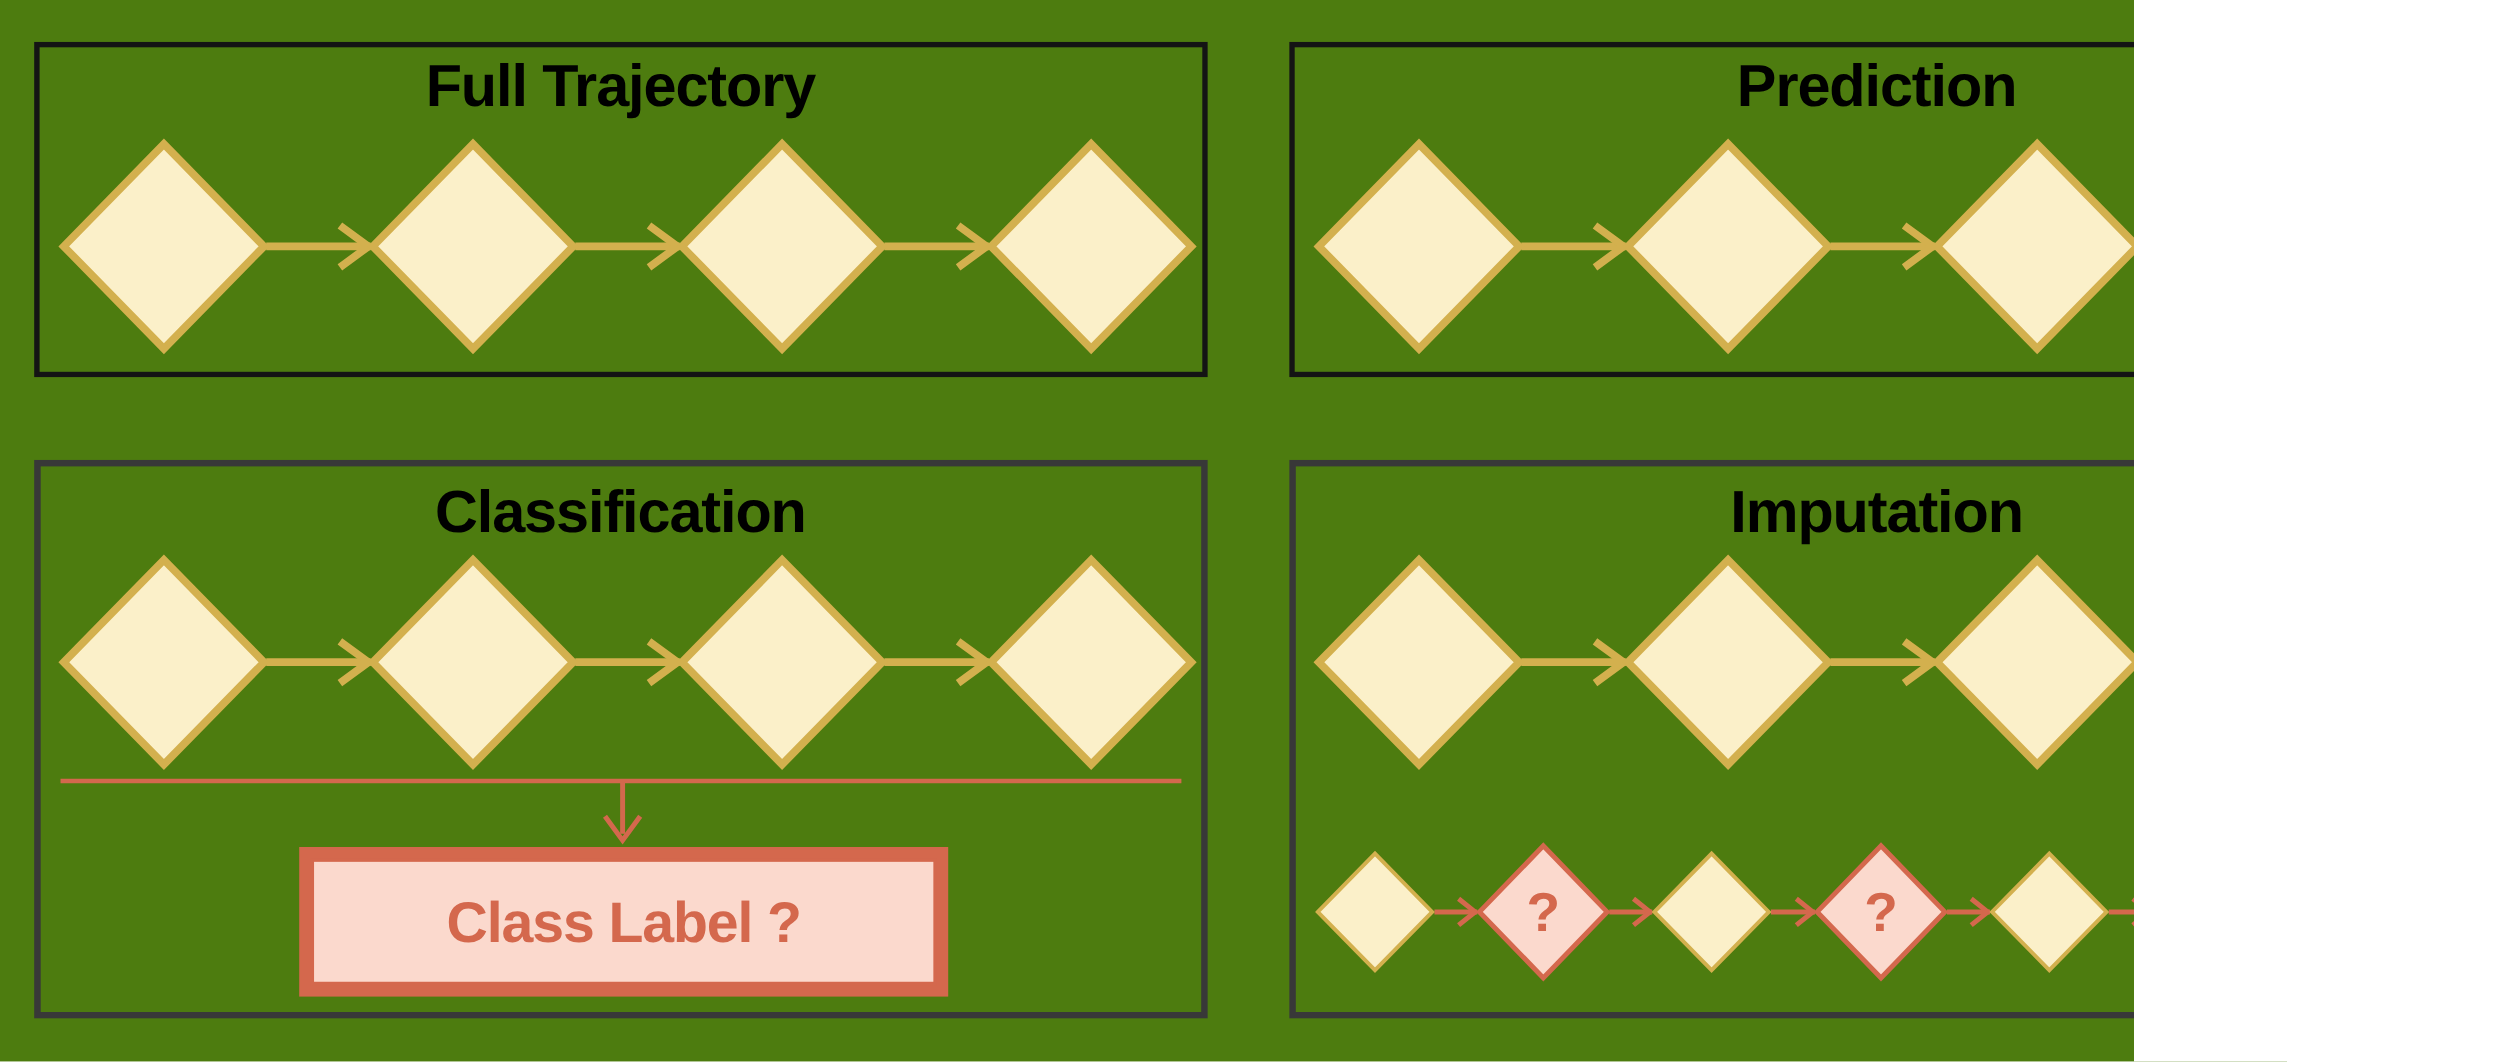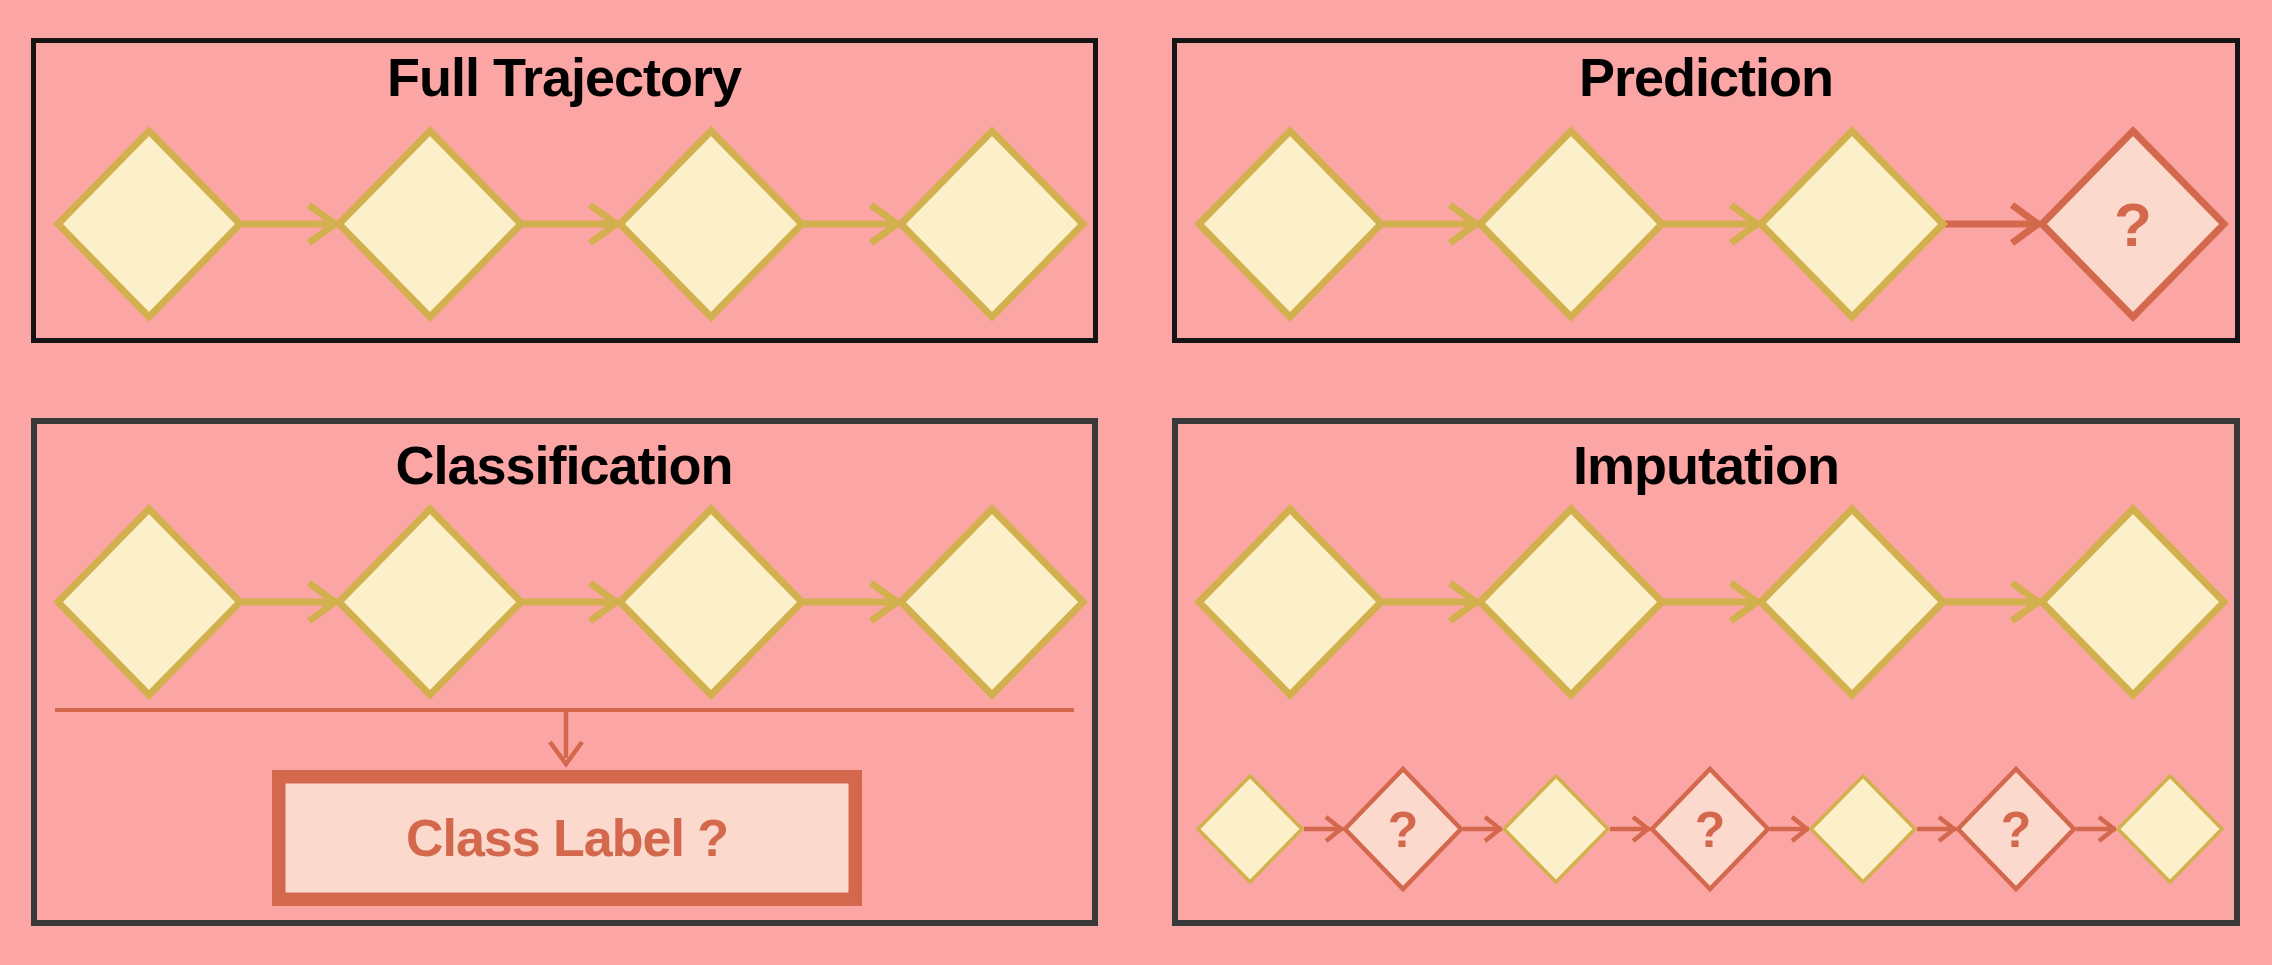--- a/index.html
+++ b/index.html
@@ -1,19 +1,19 @@
 <!DOCTYPE html>
 <html><head>
 <meta charset="utf-8">
 <style>
   html,body { margin:0; padding:0; background:#ffffff; }
   .stage {
     position:relative;
-    width:2272px; height:965px;
-    background:#fca5a5;
+    width:1940px; height:965px;
+    background:#4d7c0f;
     font-family:"Liberation Sans", sans-serif;
     overflow:hidden;
   }
   .panel-svg { position:absolute; display:block; }
   .panel-title {
     font-family:"Liberation Sans", sans-serif;
     font-weight:bold;
     font-size:54px;
     text-anchor:middle;
     fill:#000000;

